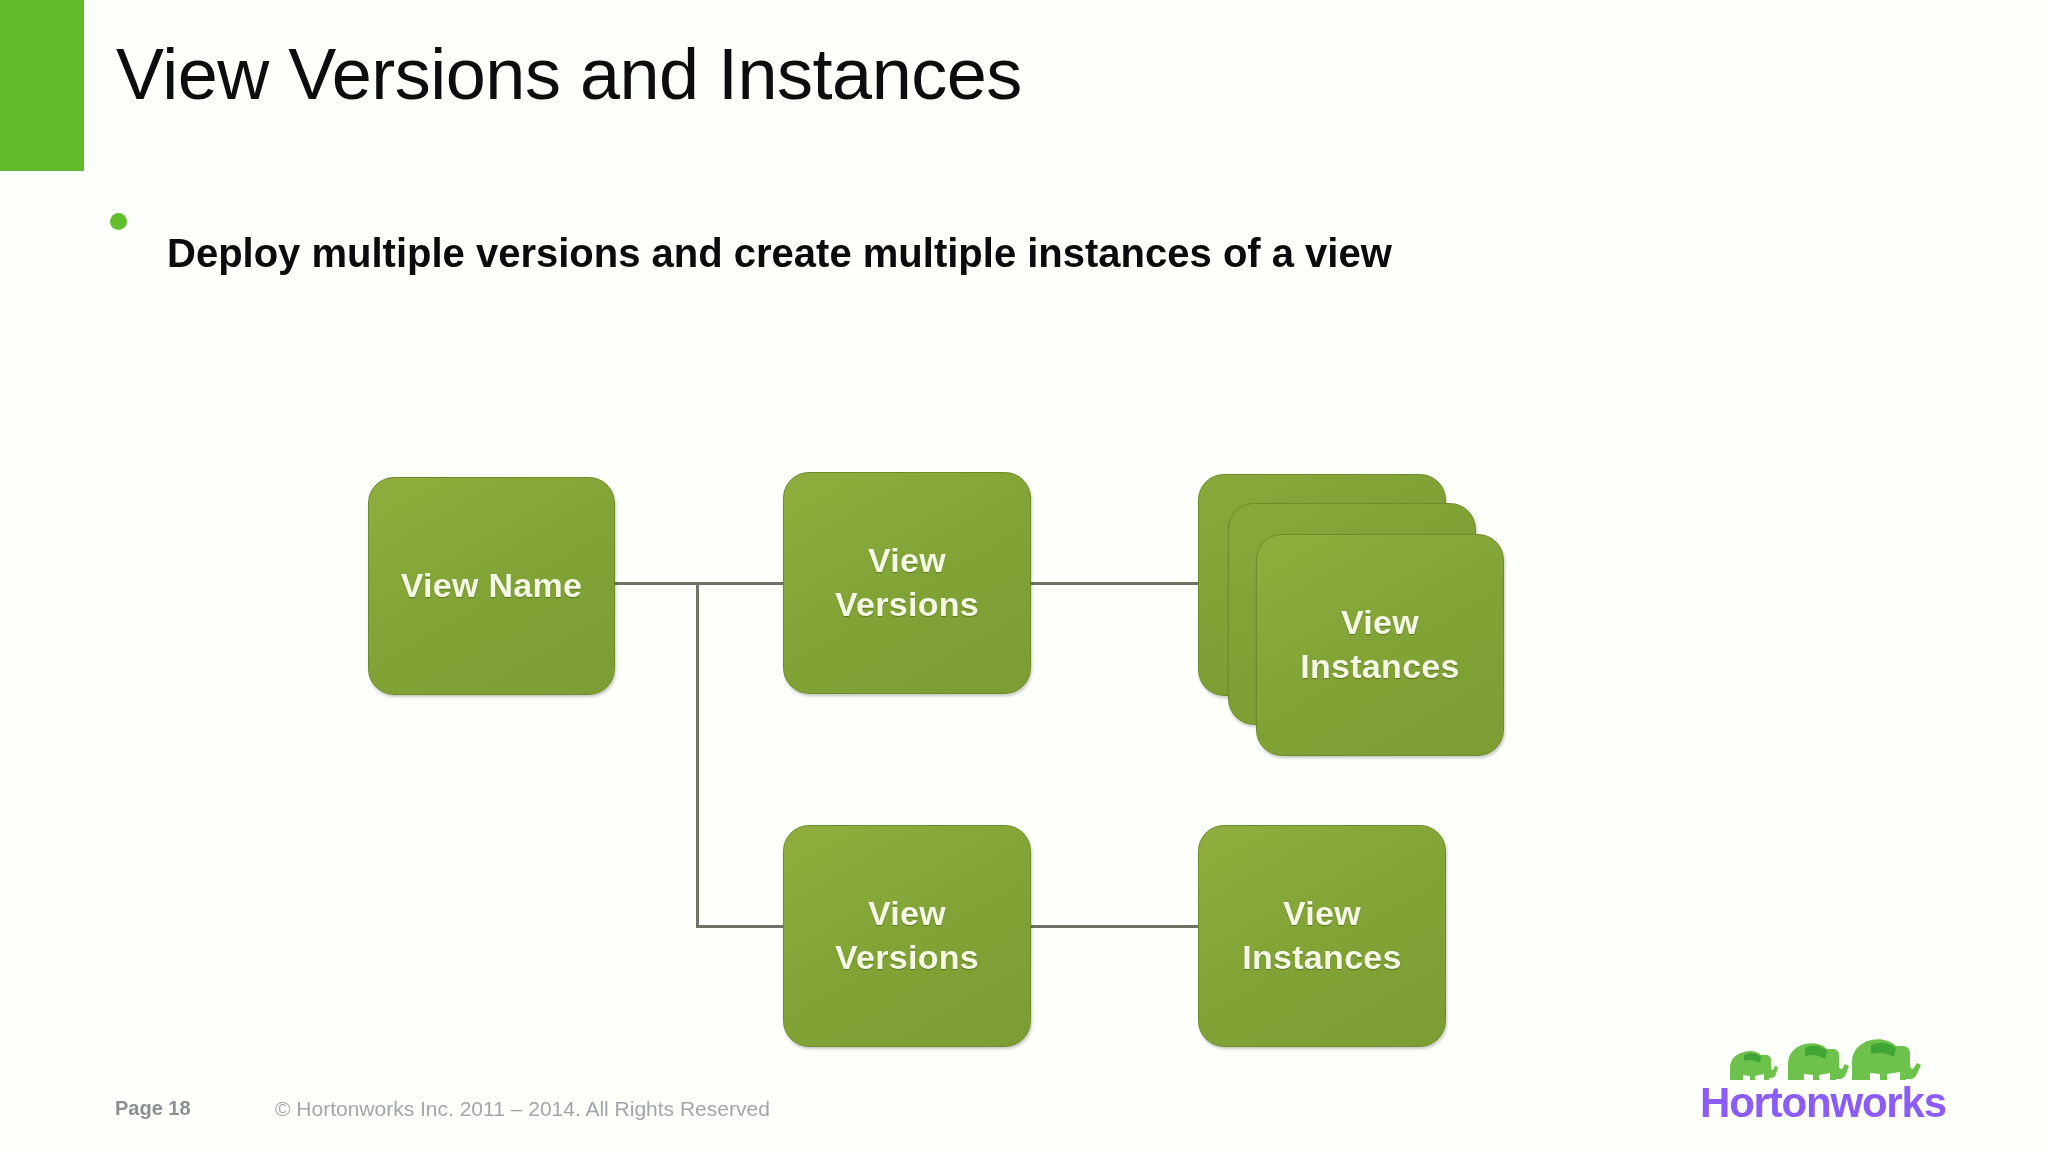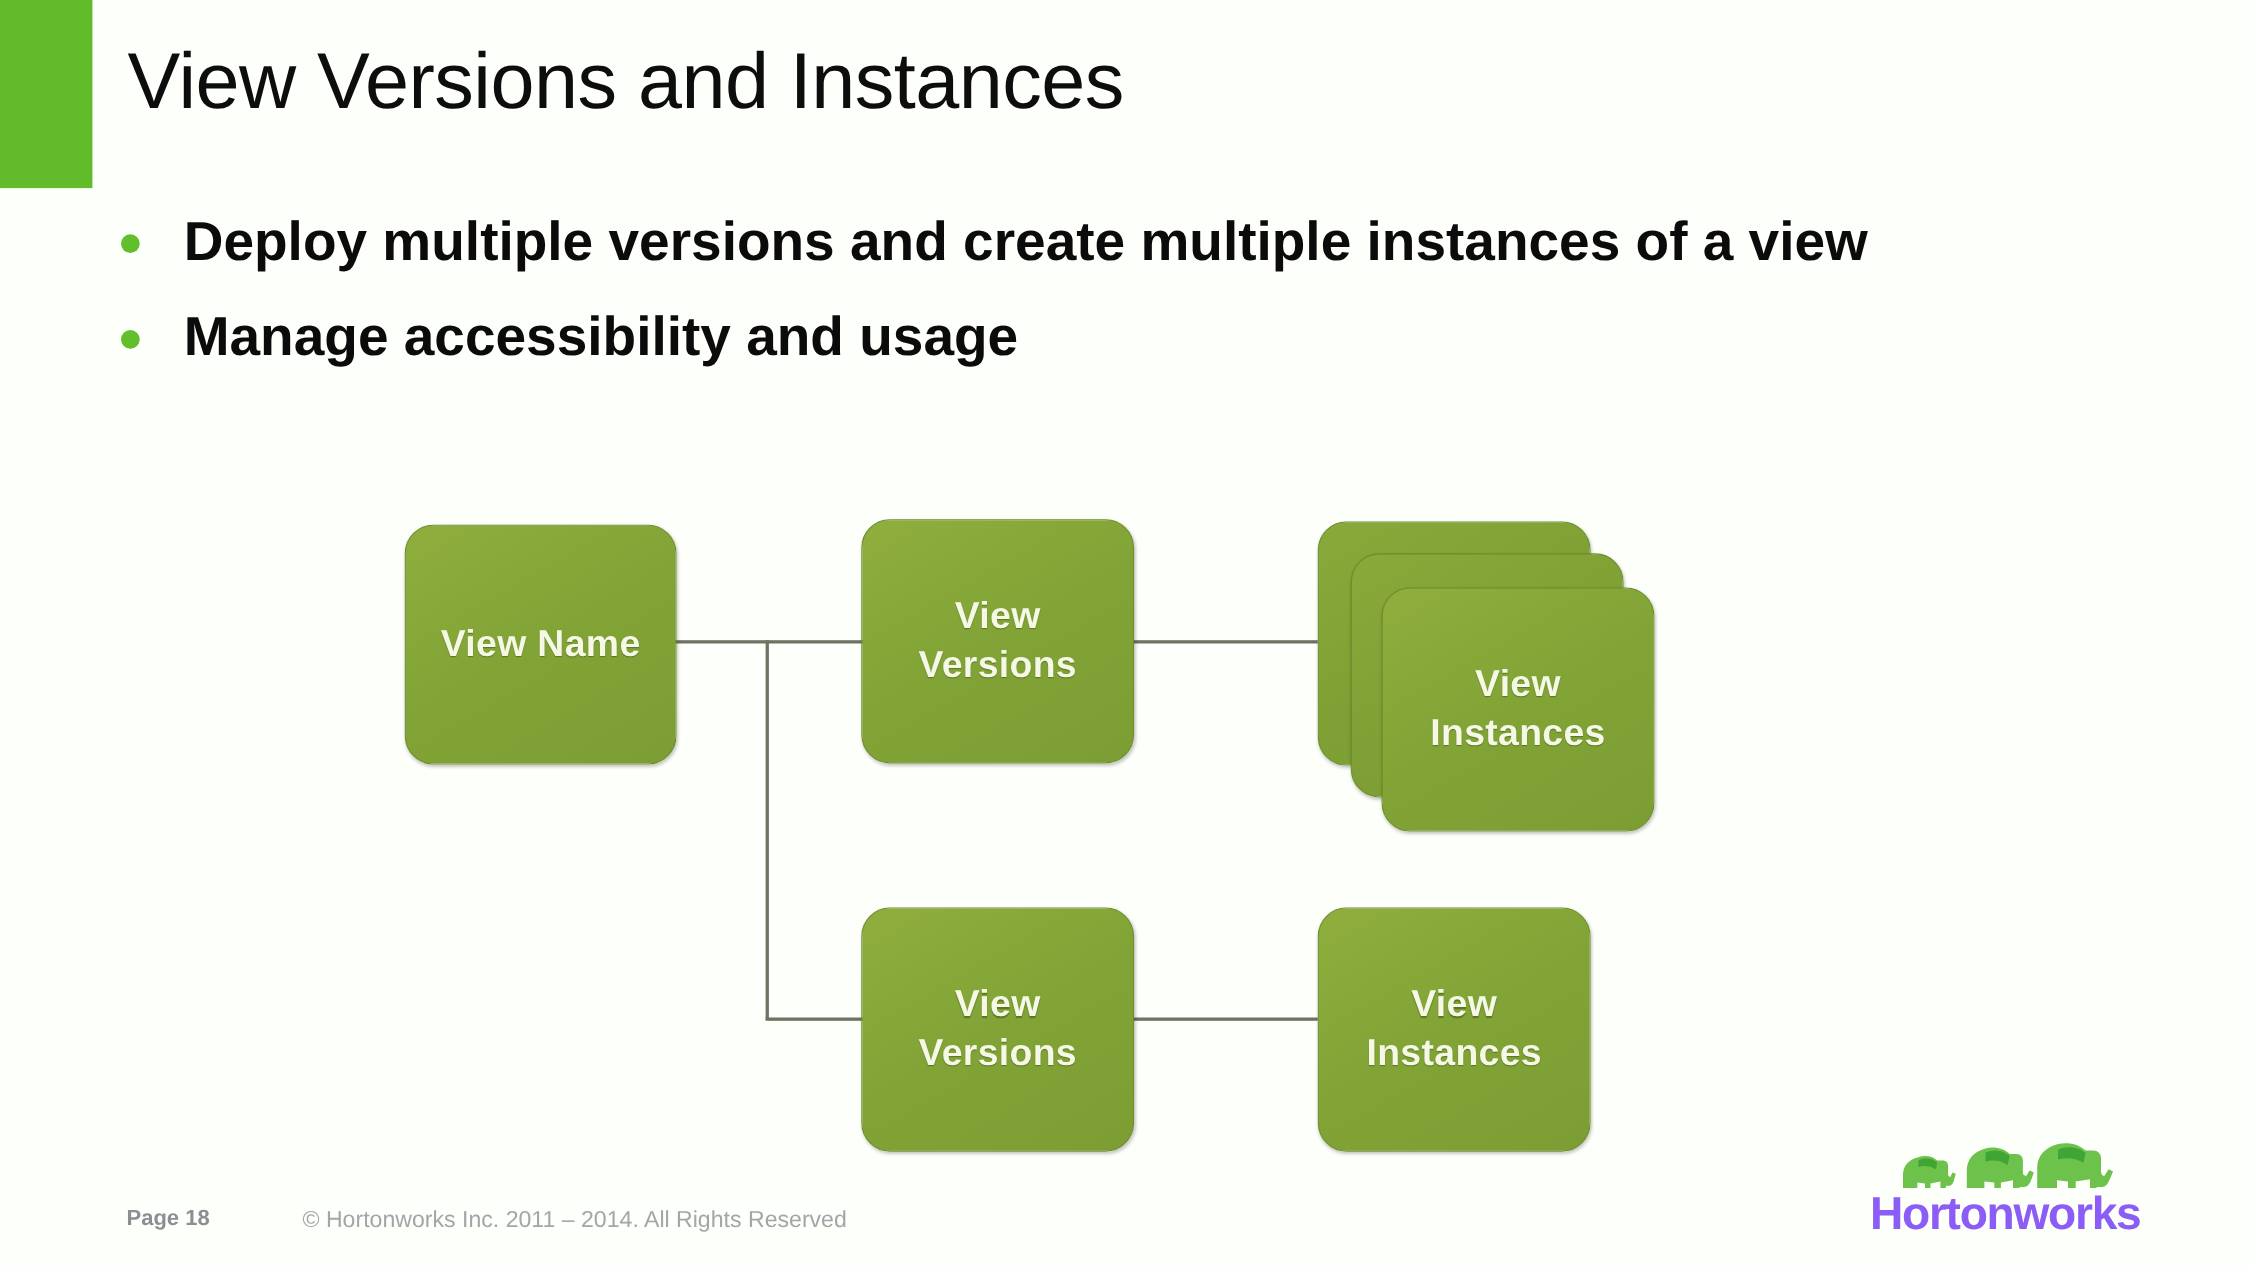--- a/index.html
+++ b/index.html
@@ -30,22 +30,23 @@
   .bullet-row{
     display:flex;align-items:flex-start;
     margin-bottom:28px;
   }
   .bullet-dot{
     width:17px;height:17px;border-radius:50%;
     background:#62bf2c;flex:0 0 auto;
     margin-top:23px;margin-right:40px;
   }
   .bullet-text{
-    font-size:50px;line-height:1.18;font-weight:bold;color:#0b0b0b;
+    font-size:40px;line-height:1.18;font-weight:bold;color:#0b0b0b;
     white-space:nowrap;
+    margin-top:40px;
   }
 
   
   .diagram{position:absolute;left:0;top:0;width:2048px;height:1152px;margin-top:22px;}
   .node{
     position:absolute;
     background:linear-gradient(150deg,#8fae3e 0%,#82a436 48%,#7c9d33 100%);
     border:1.5px solid #6e8c2c;
     border-radius:26px;
     box-shadow:1px 2px 3px rgba(0,0,0,0.22);
@@ -99,24 +100,20 @@
 <div class="slide">
 
   <div class="accent-bar"></div>
 
   <div class="title">View Versions and Instances</div>
 
   <div class="bullets">
     <div class="bullet-row">
       <div class="bullet-dot"></div>
       <div class="bullet-text">Deploy multiple versions and create multiple instances of a view</div>
-    </div>
-    <div class="bullet-row">
-      <div class="bullet-dot"></div>
-      <div class="bullet-text">Manage accessibility and usage</div>
     </div>
   </div>
 
   <div class="diagram">
 
     <div class="conn h" style="left:612px;top:560px;width:190px;"></div>
     <div class="conn v" style="left:696px;top:560px;height:345px;"></div>
     <div class="conn h" style="left:696px;top:903px;width:110px;"></div>
     <div class="conn h" style="left:1028px;top:560px;width:170px;"></div>
     <div class="conn h" style="left:1028px;top:903px;width:170px;"></div>

